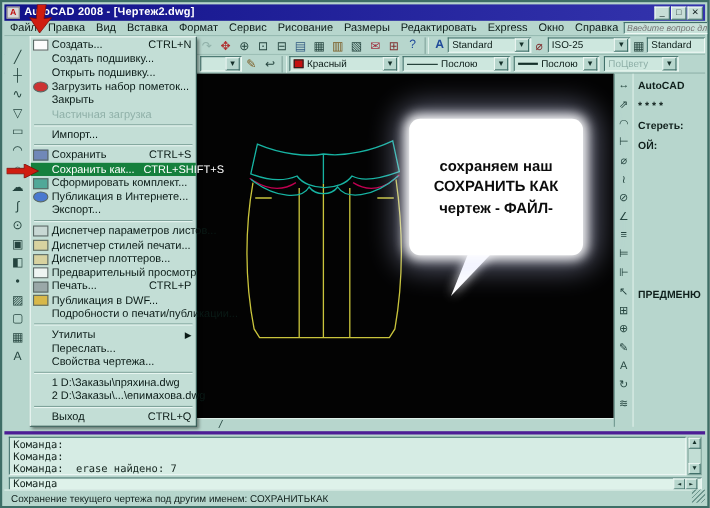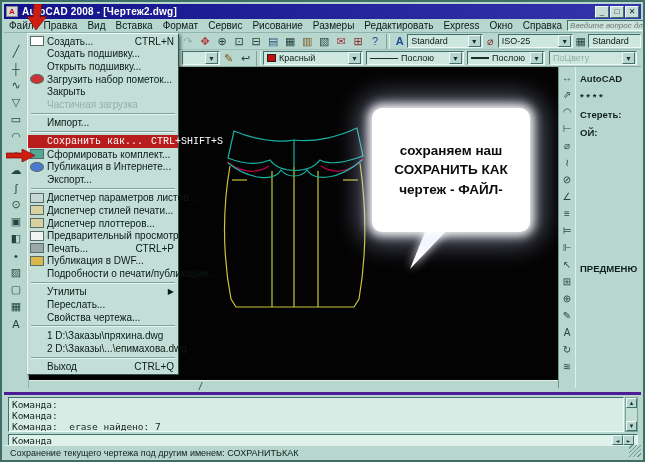--- a/index.html
+++ b/index.html
@@ -82,21 +82,21 @@
     background:#c3ded6; border:1px solid;
     border-color:#eef8f4 #2e544e #2e544e #eef8f4;
     box-shadow:2px 2px 3px rgba(0,0,0,.45);
     z-index:40; padding:1px 0; font-size:10px;
   }
   .menu-item { display:flex; align-items:center; height:12.6px; padding:0 4px 0 2px; color:#0a1a16; }
   .menu-item .mi-ic { width:14px; height:10px; margin-right:3px; flex:none; }
   .menu-item .mi-lb { white-space:nowrap; }
   .menu-item .mi-sc { margin-left:auto; padding-left:8px; white-space:nowrap; }
   .menu-item .mi-sub { margin-left:auto; font-size:8px; }
-  .menu-item.highlighted { background:#b91c1c; color:#fff;font-family:Liberation Mono, monospace; }
+  .menu-item.highlighted { background:#15803d; color:#fff; }
   .menu-item.disabled { color:#8fb0a8; }
   .menu-sep { height:2px; border-top:1px solid #7fa39b; border-bottom:1px solid #e7f5f0; margin:2px 3px; }
   
   .ic { border:1px solid #5a6a66; }
   .ic-new { background:#fdfdfd; }
   .ic-open { background:#e8c84a; }
   .ic-markup { background:#cc3333; border-radius:50%; }
   .ic-save { background:#7088b8; }
   .ic-etransmit { background:#50a898; }
   .ic-web { background:#4a7ad0; border-radius:50%; }
@@ -232,21 +232,21 @@
         </span>
       <span class="cbtn">▼</span>
     </span>
     <span class="combo" style="width:78px;margin-left:3px">
       <span class="cfield">
           <span class="ltline" style="width:18px;height:2px"></span>
         <span>Послою</span>
         </span>
       <span class="cbtn">▼</span>
     </span>
-    <span class="combo grayed" style="width:88px;margin-left:4px">
+    <span class="combo grayed" style="width:68px;margin-left:4px">
       <span class="cfield">ПоЦвету</span>
       <span class="cbtn">▼</span>
     </span>
   </div>
 
   <div id="left-toolbar">
       <span class="tbi">╱</span>
       <span class="tbi">┼</span>
       <span class="tbi">∿</span>
       <span class="tbi">▽</span>
@@ -363,20 +363,25 @@
         <span class="mi-lb">Частичная загрузка</span>
         <span class="mi-sc"></span>
       </div>
       <div class="menu-sep"></div>
       <div class="menu-item">
         <span class="mi-ic"></span>
         <span class="mi-lb">Импорт...</span>
         <span class="mi-sc"></span>
       </div>
       <div class="menu-sep"></div>
+      <div class="menu-item">
+        <span class="mi-ic ic ic-save"></span>
+        <span class="mi-lb">Сохранить</span>
+        <span class="mi-sc">CTRL+S</span>
+      </div>
       <div class="menu-item highlighted">
         <span class="mi-ic"></span>
         <span class="mi-lb">Сохранить как...</span>
         <span class="mi-sc">CTRL+SHIFT+S</span>
       </div>
       <div class="menu-item">
         <span class="mi-ic ic ic-etransmit"></span>
         <span class="mi-lb">Сформировать комплект...</span>
         <span class="mi-sc"></span>
       </div>

